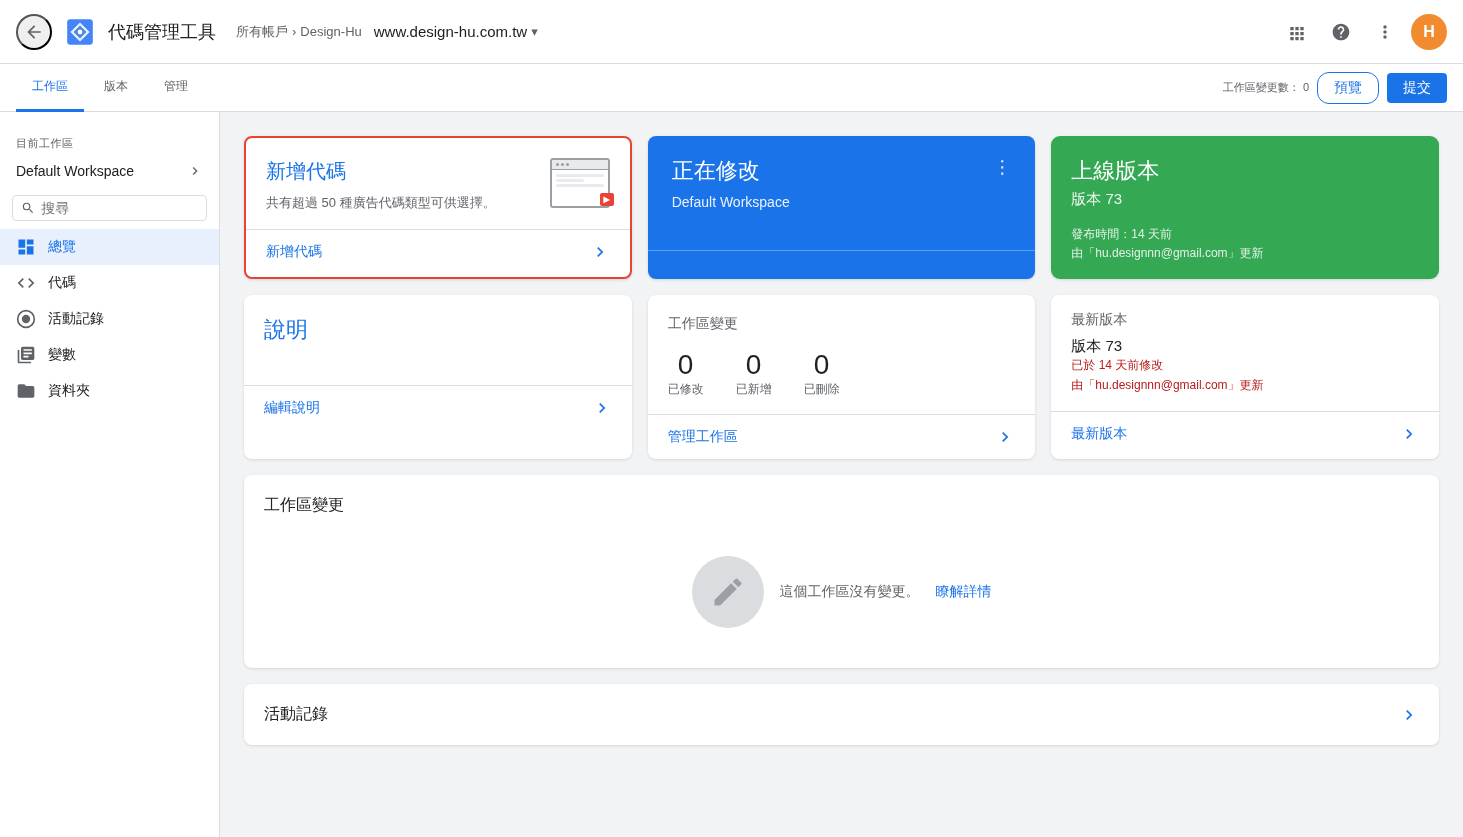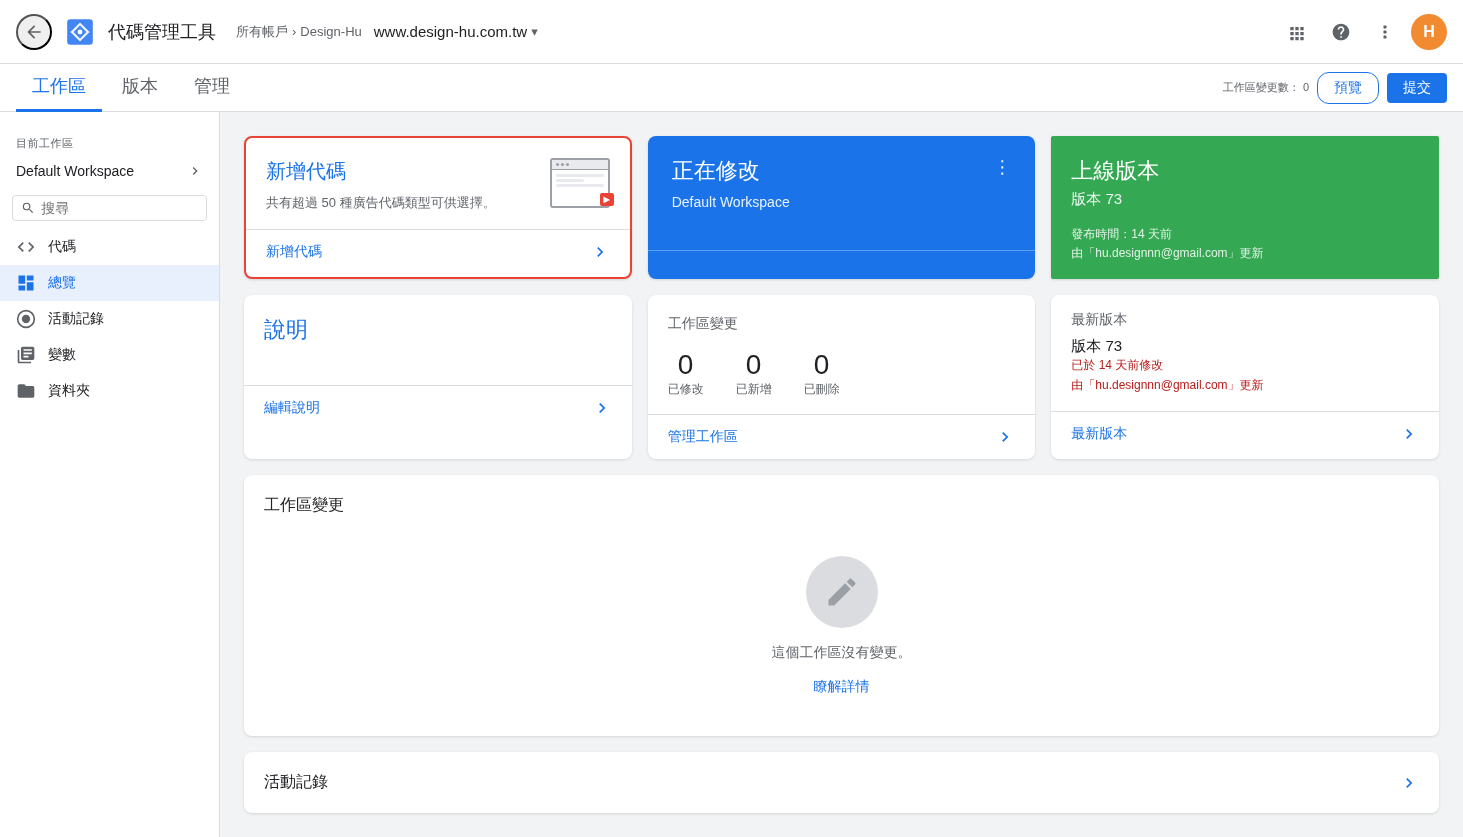--- a/index.html
+++ b/index.html
@@ -22,21 +22,21 @@
     .top-actions { display: flex; align-items: center; gap: 8px; margin-left: auto; }
     .icon-btn { width: 36px; height: 36px; border-radius: 50%; display: flex; align-items: center; justify-content: center; cursor: pointer; color: #5f6368; border: none; background: none; }
 
     
     .nav-tabs {
       background: #fff; border-bottom: 1px solid #dadce0;
       display: flex; align-items: center; padding: 0 16px; height: 48px;
     }
     .nav-tab {
       padding: 0 16px; height: 48px; display: flex; align-items: center;
-      cursor: pointer; color: #5f6368; font-size: 18px; border-bottom: 3px solid transparent;
+      cursor: pointer; color: #5f6368; font-size: 12px; border-bottom: 3px solid transparent;
       margin-right: 4px;
     }
     .nav-tab.active { color: #1a73e8; border-bottom: 3px solid #1a73e8; font-weight: 500; }
     .nav-right { margin-left: auto; display: flex; align-items: center; gap: 8px; }
     .workspace-changes { color: #5f6368; font-size: 11px; }
     .btn-preview {
       padding: 6px 16px; border: 1px solid #1a73e8; background: #fff; color: #1a73e8;
       border-radius: 12px; cursor: pointer; font-size: 14px; font-weight: 500;
     }
     .btn-submit {
@@ -105,21 +105,21 @@
     
     .card-changes { background: #fff; border-radius: 8px; overflow: hidden; box-shadow: 0 1px 3px rgba(0,0,0,0.12); }
     .card-changes .card-top { padding: 20px 20px 16px; }
     .card-changes .section-title { font-size: 14px; color: #5f6368; margin-bottom: 16px; }
     .changes-stats { display: flex; gap: 32px; }
     .stat-item { text-align: center; }
     .stat-num { font-size: 28px; color: #202124; font-weight: 400; }
     .stat-label { font-size: 12px; color: #5f6368; }
 
     
-    .card-green { background: #34a853; border-radius: 2px; overflow: hidden; box-shadow: 0 1px 3px rgba(0,0,0,0.12); }
+    .card-green { background: #34a853; border-radius: 9px; overflow: hidden; box-shadow: 0 1px 3px rgba(0,0,0,0.12); }
     .card-green .card-top { padding: 20px 20px 16px; }
     .card-green .card-title { font-size: 22px; color: #fff; font-weight: 400; margin-bottom: 4px; }
     .card-green .card-version { font-size: 15px; color: rgba(255,255,255,0.9); margin-bottom: 16px; }
     .card-green .card-meta { font-size: 12px; color: rgba(255,255,255,0.85); line-height: 1.6; }
 
     
     .card-explain { background: #fff; border-radius: 8px; overflow: hidden; box-shadow: 0 1px 3px rgba(0,0,0,0.12); }
     .card-explain .card-top { padding: 20px 20px 40px; }
     .card-explain .card-title { font-size: 22px; color: #1a73e8; font-weight: 400; }
 
@@ -129,21 +129,21 @@
     .card-latest .section-title { font-size: 14px; color: #5f6368; margin-bottom: 8px; }
     .card-latest .latest-version { font-size: 15px; color: #202124; font-weight: 500; }
     .card-latest .latest-meta { font-size: 12px; color: #b91c1c; line-height: 1.6; }
 
     
     .cards-row2 { display: grid; grid-template-columns: 1fr 1fr 1fr; gap: 16px; margin-bottom: 16px; }
 
     
     .card-wide { background: #fff; border-radius: 8px; overflow: hidden; box-shadow: 0 1px 3px rgba(0,0,0,0.12); }
     .card-wide .card-header { padding: 20px 20px 0; font-size: 16px; color: #202124; }
-    .card-wide .card-empty { display: flex; flex-direction: column; align-items: center; justify-content: center; padding: 40px 20px; gap: 16px; }
+    .card-wide .card-empty { display: flex; align-items: center; justify-content: center; padding: 40px 20px; gap: 16px; }
     .empty-circle { width: 72px; height: 72px; border-radius: 50%; background: #dadce0; display: flex; align-items: center; justify-content: center; }
     .empty-text { font-size: 14px; color: #5f6368; }
     .empty-link { font-size: 14px; color: #1a73e8; cursor: pointer; }
 
     
     .card-activity { background: #fff; border-radius: 8px; overflow: hidden; box-shadow: 0 1px 3px rgba(0,0,0,0.12); margin-bottom: 16px; }
     .card-activity .card-header { padding: 20px 20px; font-size: 16px; color: #202124; display: flex; align-items: center; justify-content: space-between; }
   </style>
 </head>
 <body>
@@ -217,35 +217,35 @@
           <path d="M10 6L8.59 7.41 13.17 12l-4.58 4.59L10 18l6-6z"></path>
         </svg>
     </button>
     <div class="search-box">
       <svg width="16" height="16" viewBox="0 0 24 24" fill="#5f6368">
         <path d="M15.5 14h-.79l-.28-.27A6.471 6.471 0 0 0 16 9.5 6.5 6.5 0 1 0 9.5 16c1.61 0 3.09-.59 4.23-1.57l.27.28v.79l5 4.99L20.49 19l-4.99-5zm-6 0C7.01 14 5 11.99 5 9.5S7.01 5 9.5 5 14 7.01 14 9.5 11.99 14 9.5 14z"></path>
       </svg>
       <input type="text" placeholder="搜尋" style="">
     </div>
 
+    <div class="sidebar-nav-item active">
+      <span class="nav-icon">
+        <svg width="20" height="20" viewBox="0 0 24 24" fill="currentColor">
+            <path d="M3 13h8V3H3v10zm0 8h8v-6H3v6zm10 0h8V11h-8v10zm0-18v6h8V3h-8z"></path>
+          </svg>
+      </span>
+      <span>總覽</span>
+    </div>
     <div class="sidebar-nav-item">
       <span class="nav-icon">
         <svg width="20" height="20" viewBox="0 0 24 24" fill="currentColor">
             <path d="M9.4 16.6L4.8 12l4.6-4.6L8 6l-6 6 6 6 1.4-1.4zm5.2 0l4.6-4.6-4.6-4.6L16 6l6 6-6 6-1.4-1.4z"></path>
           </svg>
       </span>
       <span>代碼</span>
-    </div>
-    <div class="sidebar-nav-item active">
-      <span class="nav-icon">
-        <svg width="20" height="20" viewBox="0 0 24 24" fill="currentColor">
-            <path d="M3 13h8V3H3v10zm0 8h8v-6H3v6zm10 0h8V11h-8v10zm0-18v6h8V3h-8z"></path>
-          </svg>
-      </span>
-      <span>總覽</span>
     </div>
     <div class="sidebar-nav-item">
       <span class="nav-icon">
         <svg width="20" height="20" viewBox="0 0 24 24" fill="currentColor">
             <circle cx="12" cy="12" r="10" stroke="currentColor" stroke-width="2" fill="none"></circle>
             <circle cx="12" cy="12" r="5" fill="currentColor"></circle>
           </svg>
       </span>
       <span>活動記錄</span>
     </div>

